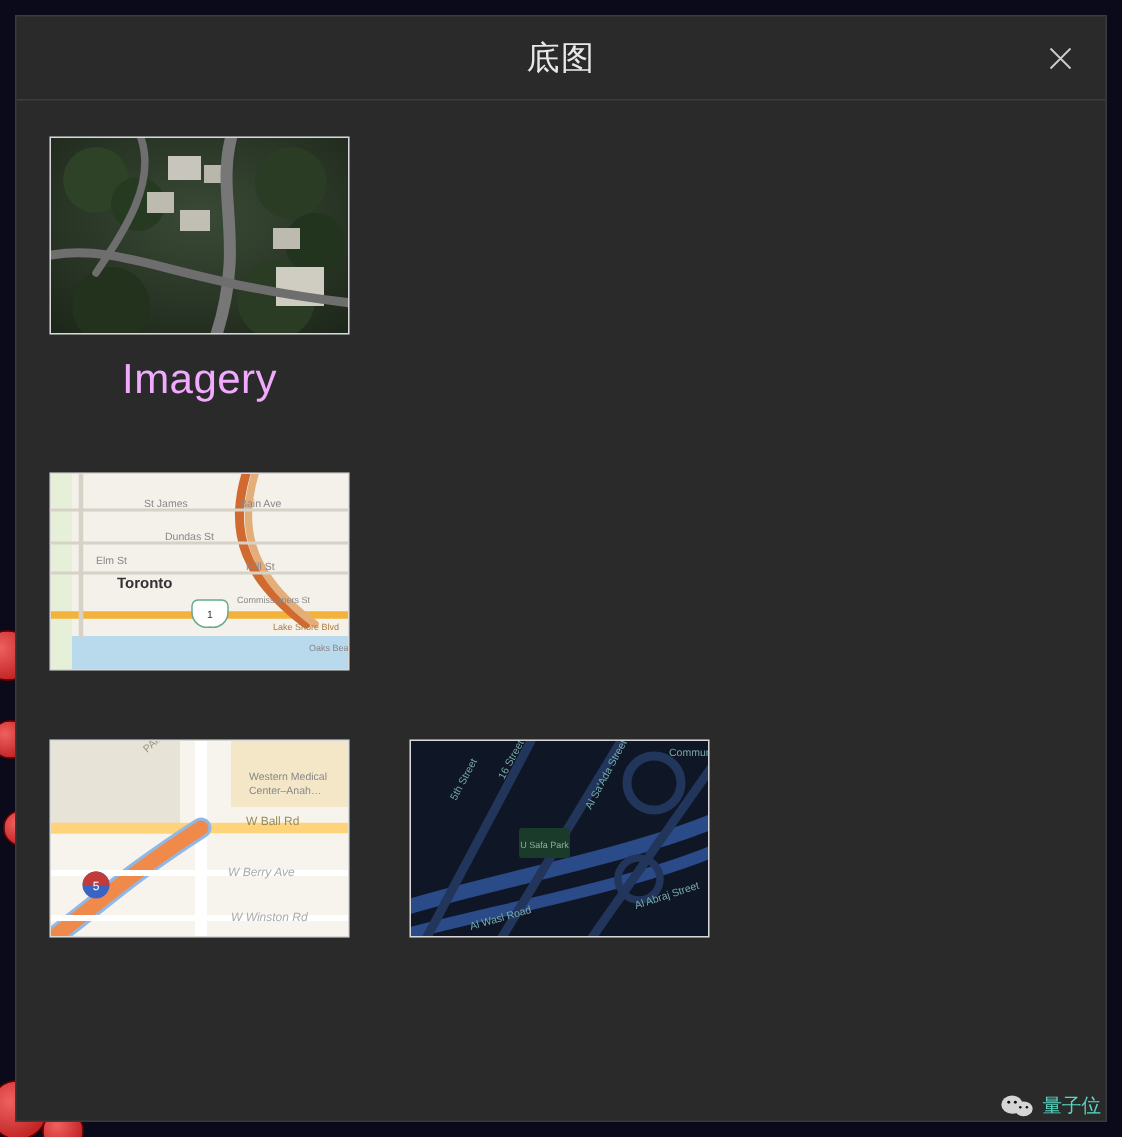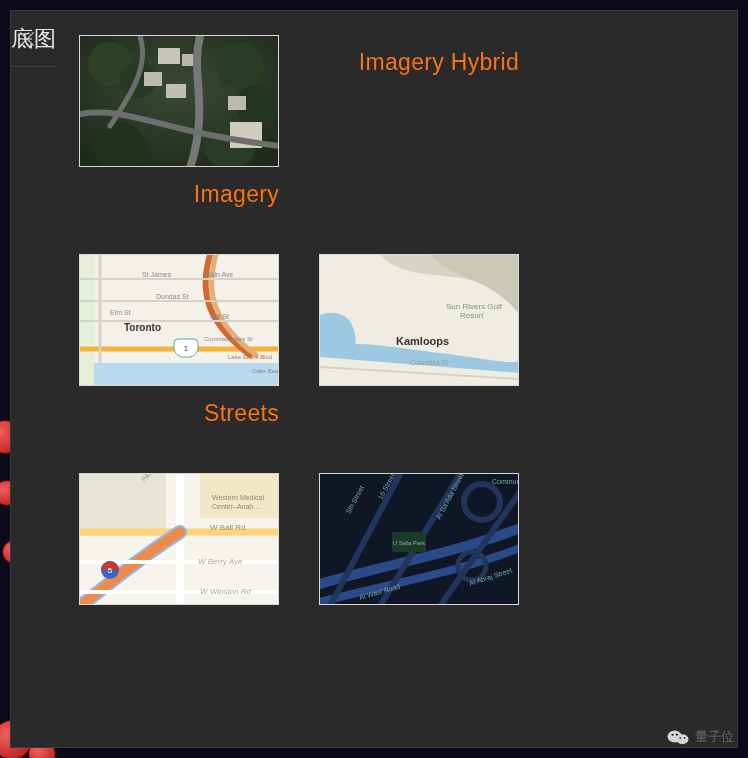--- a/index.html
+++ b/index.html
@@ -7,21 +7,21 @@
       width: 748px; height: 758px;
       background: #0a0a1a;
       font-family: -apple-system, "Helvetica Neue", Arial, sans-serif;
       color: #d8d8d8; overflow: hidden; position: relative;
     }
     .bg-decor { position: absolute; inset: 0; z-index: 0; }
     .bg-dot { position: absolute; border-radius: 50%; background: radial-gradient(circle at 35% 35%, #f06060, #b01010); border: 1px solid #600; }
     .panel {
       position: absolute; top: 10px; left: 10px; right: 10px; bottom: 10px;
       background: #2a2a2a; border: 1px solid #3a3a3a; z-index: 10;
-      display: flex; flex-direction: row;
+      display: flex; flex-direction: column;
     }
     .panel-header {
       height: 56px; display: flex; align-items: center; justify-content: center;
       border-bottom: 1px solid #3d3d3d; position: relative;
     }
     .title { font-size: 22px; color: #e8e8e8; font-weight: 300; letter-spacing: 1px; }
     .close-btn {
       position: absolute; right: 14px; top: 50%; transform: translateY(-50%);
       width: 32px; height: 32px; display: flex; align-items: center; justify-content: center;
       cursor: pointer; color: #ccc;
@@ -34,27 +34,27 @@
     .grid {
       display: grid; grid-template-columns: repeat(2, 200px); gap: 46px 40px;
       justify-content: start;
     }
     .tile { cursor: pointer; }
     .thumb {
       width: 200px; height: 132px; border: 1px solid #d8d8d8;
       background: #444; position: relative; overflow: hidden;
     }
     .label {
-      text-align: right; font-size: 23px; color: #f97316; font-weight: 300;
+      text-align: center; font-size: 28px; color: #f0abfc; font-weight: 300;
       margin-top: 14px; letter-spacing: 0.3px;
     }
     
     .wm {
       position: absolute; right: 14px; bottom: 10px; z-index: 40;
-      display: flex; align-items: center; gap: 6px; color: #737373; font-size: 13px;
+      display: flex; align-items: center; gap: 6px; color: #5eead4; font-size: 13px;
       opacity: .9;
     }
     .wm .wx { width: 22px; height: 22px; }
     
     .road { fill: none; stroke-linecap: round; }
   </style>
 </head>
 <body>
 
 <div class="bg-decor">
@@ -105,21 +105,20 @@
 
             <path class="road" d="M120 0 C 110 40, 130 70, 110 132" stroke="#777" stroke-width="8"></path>
             <path class="road" d="M0 78 C 50 70, 80 96, 200 110" stroke="#6e6e6e" stroke-width="6"></path>
             <path class="road" d="M60 0 C 70 30, 50 60, 30 90" stroke="#6e6e6e" stroke-width="5"></path>
           </svg>
         </div>
         <div class="label">Imagery</div>
       </div>
 
       <div class="tile">
-        <div class="label">Imagery Hybrid</div>
       </div>
 
       <div class="tile">
         <div class="thumb">
           <svg viewBox="0 0 200 132" width="200" height="132">
             <rect width="200" height="132" fill="#f4f1eb"></rect>
             <rect x="0" y="108" width="200" height="24" fill="#b9d9ec"></rect>
             <rect x="0" y="0" width="14" height="132" fill="#e6efd8"></rect>
             <path class="road" d="M0 94 L 200 94" stroke="#f4b23a" stroke-width="5"></path>
             <path class="road" d="M130 0 C 118 40, 130 70, 170 100" stroke="#d06a30" stroke-width="6"></path>
@@ -137,40 +136,23 @@
             <text x="126" y="22" fill="#888" font-size="7">Bain Ave</text>
             <text x="76" y="44" fill="#888" font-size="7">Dundas St</text>
             <text x="30" y="60" fill="#888" font-size="7">Elm St</text>
             <text x="130" y="64" fill="#888" font-size="7">Mill St</text>
             <text x="124" y="86" fill="#888" font-size="6">Commissioners St</text>
             <text x="148" y="104" fill="#b07a3a" font-size="6">Lake Shore Blvd</text>
             <text x="172" y="118" fill="#888" font-size="6">Oaks Beach</text>
             <text x="44" y="76" fill="#333" font-size="10" font-weight="600">Toronto</text>
           </svg>
         </div>
-        <div class="label">Streets</div>
-      </div>
-
-      <div class="tile">
-        <div class="thumb">
-          <svg viewBox="0 0 200 132" width="200" height="132">
-            <rect width="200" height="132" fill="#efece1"></rect>
-            <path d="M60 0 C 90 30, 130 10, 200 40 L200 0 Z" fill="#d8d4c4"></path>
-            <path d="M110 0 C 138 28, 168 20, 200 60 L200 0 Z" fill="#cbc7b5"></path>
-
-            <path d="M0 60 C 30 50, 40 76, 34 100 C 30 120, 10 128, 0 120 Z" fill="#9cc8e2"></path>
-            <path d="M0 90 C 46 86, 70 92, 120 98 C 156 102, 190 110, 200 106 L200 132 L0 132 Z" fill="#9cc8e2"></path>
-            <path d="M0 102 L 200 118 L 200 132 L 0 132 Z" fill="#efece1"></path>
-
-            <path class="road" d="M0 112 L 200 124" stroke="#d6d2c8" stroke-width="2"></path>
-            <text x="126" y="54" fill="#7a9a6c" font-size="8"><tspan x="126" dy="0">Sun Rivers Golf</tspan><tspan x="140" dy="9">Resort</tspan></text>
-            <text x="76" y="90" fill="#333" font-size="11" font-weight="600">Kamloops</text>
-            <text x="90" y="110" fill="#999" font-size="7">Columbia St</text>
-          </svg>
-        </div>
+      </div>
+
+      <div class="tile">
       </div>
 
       <div class="tile">
         <div class="thumb">
           <svg viewBox="0 0 200 132" width="200" height="132">
             <rect width="200" height="132" fill="#f7f4ed"></rect>
             <rect x="0" y="0" width="86" height="62" fill="#e7e3d6"></rect>
             <rect x="120" y="0" width="80" height="44" fill="#f4e7c8"></rect>
             <path class="road" d="M100 0 L 100 132" stroke="#fff" stroke-width="8"></path>
             <path class="road" d="M0 58 L 200 58" stroke="#ffd37a" stroke-width="7"></path>

